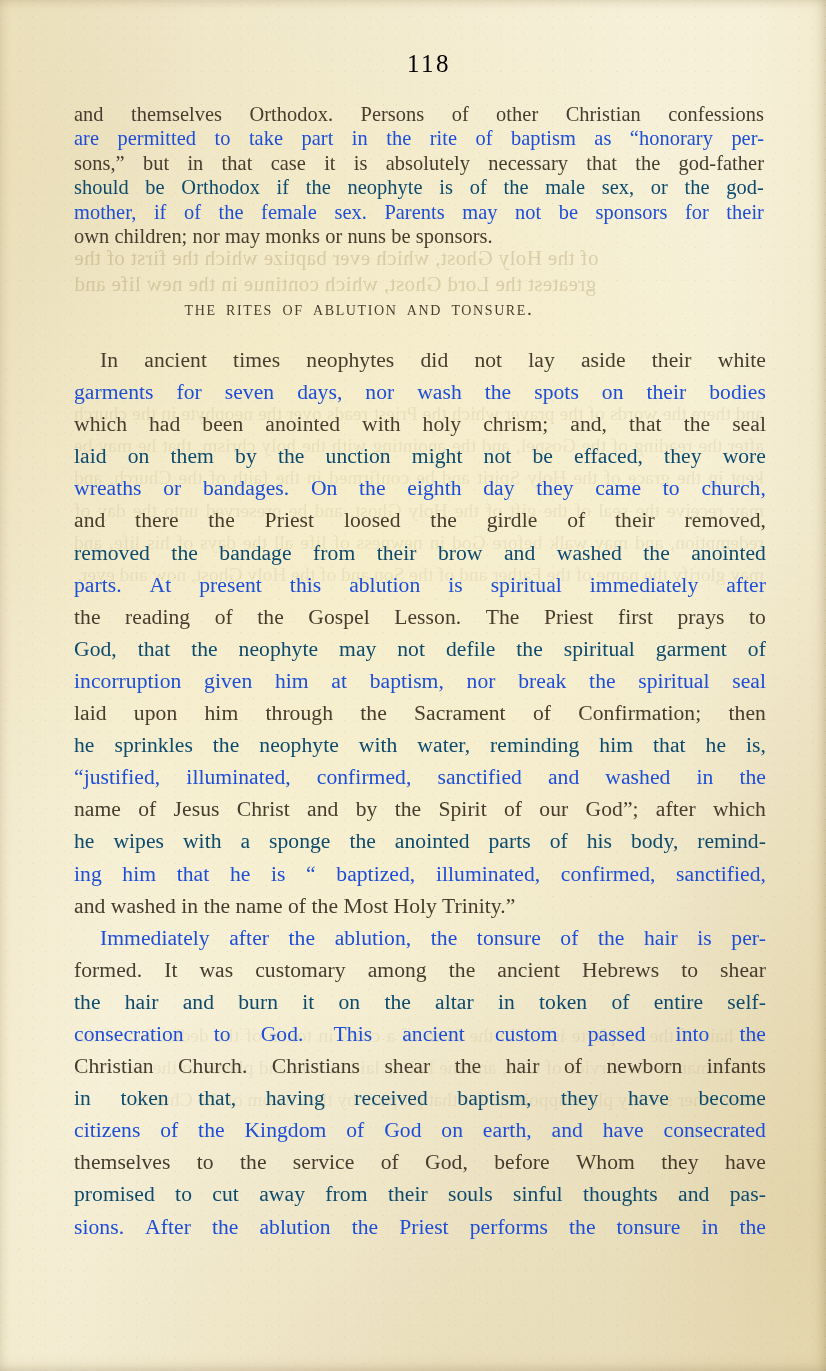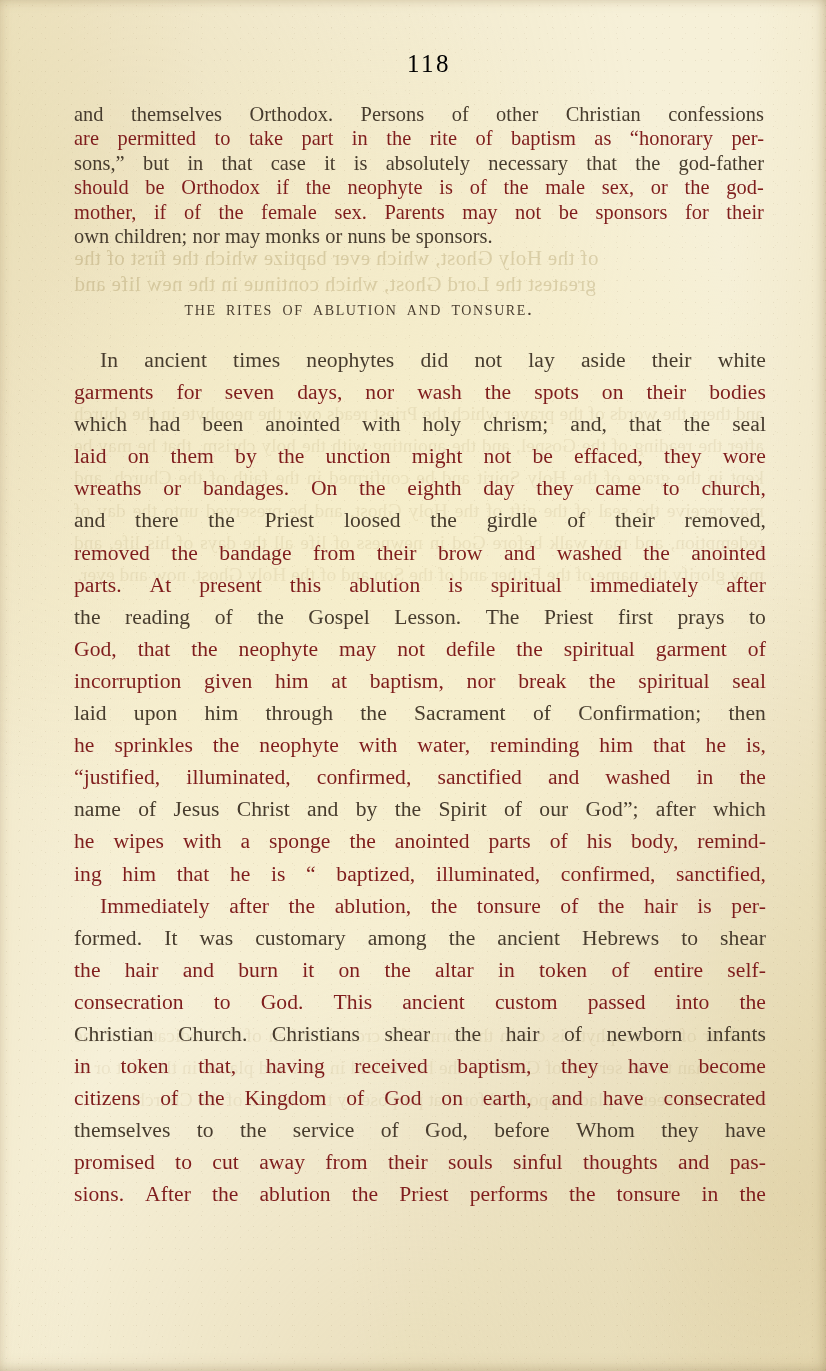--- a/index.html
+++ b/index.html
@@ -193,22 +193,22 @@
     white-space: nowrap;
   }
   #body-text .ln.last {
     display: block;
     white-space: nowrap;
   }
   #body-text .indent { padding-left: 26px; }
 
   
   .ink-a { color: #473c2e; }
-  .ink-b { color: #7f1d1d; }
-  .ink-c { color: #7f1d1d; }
+  .ink-b { color: #1d4ed8; }
+  .ink-c { color: #0c4a6e; }
 </style>
 </head>
 <body>
 
 <div id="page">
 
   <div class="bleed" id="bleed-line-1">of the  Holy  Ghost,  which  ever  baptize  which  the  first  of  the</div>
   <div class="bleed" id="bleed-line-2">greatest  the  Lord  Ghost,  which  continue  in  the  new  life  and</div>
   <div class="bleed" id="bleed-block">and there the words of the prayer which the Priest reads over the neophyte in the church after the reading of the Gospel, and the anointing with the holy chrism, that he may be kept in the grace of the Holy Spirit and be confirmed in the faith of the Church, and may receive the seal of the gift of the Holy Ghost, and be preserved unto the day of redemption, and may walk before God in newness of life all the days of his life, and may glorify the name of the Father and of the Son and of the Holy Ghost, now and ever.</div>
   <div class="bleed" id="bleed-block-lower">the hair of the neophyte is cut in the form of a cross in token of the dedication of the whole man to the service of God, and the hair is laid in wax and placed in the font or in some other seemly place appointed for that purpose by the custom of the Church.</div>
@@ -502,20 +502,21 @@
             <span>him</span>
             <span>that</span>
             <span>he</span>
             <span>is</span>
             <span>“</span>
             <span>baptized,</span>
             <span>illuminated,</span>
             <span>confirmed,</span>
             <span>sanctified,</span>
           </div>
+        <div class="ln last ink-a">and washed in the name of the Most Holy Trinity.”</div>
       </div>
 
       <div class="para">
         <div class="ln indent ink-b" style="padding-left: 26px;">
             <span>Immediately</span>
             <span>after</span>
             <span>the</span>
             <span>ablution,</span>
             <span>the</span>
             <span>tonsure</span>

